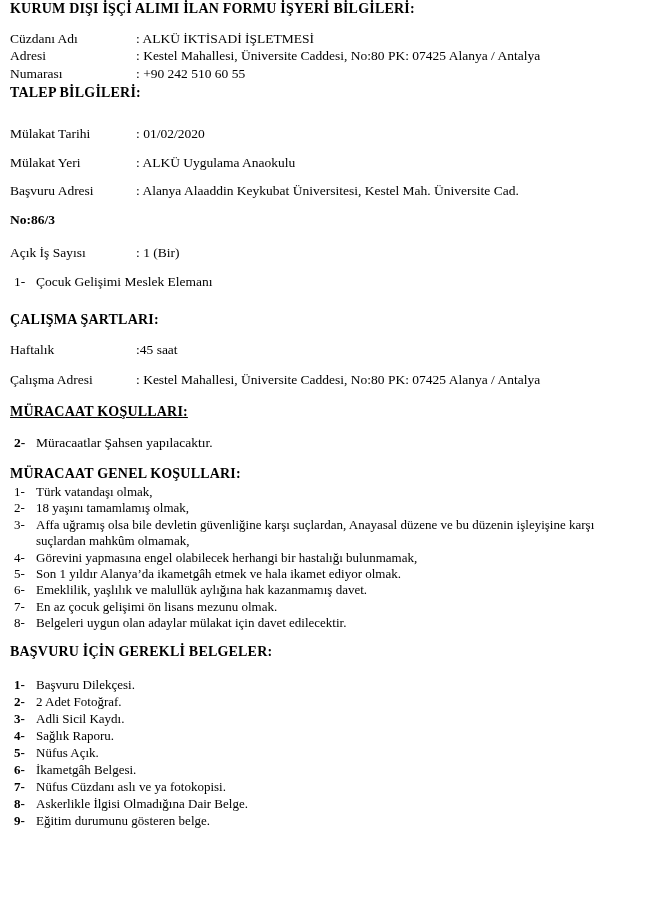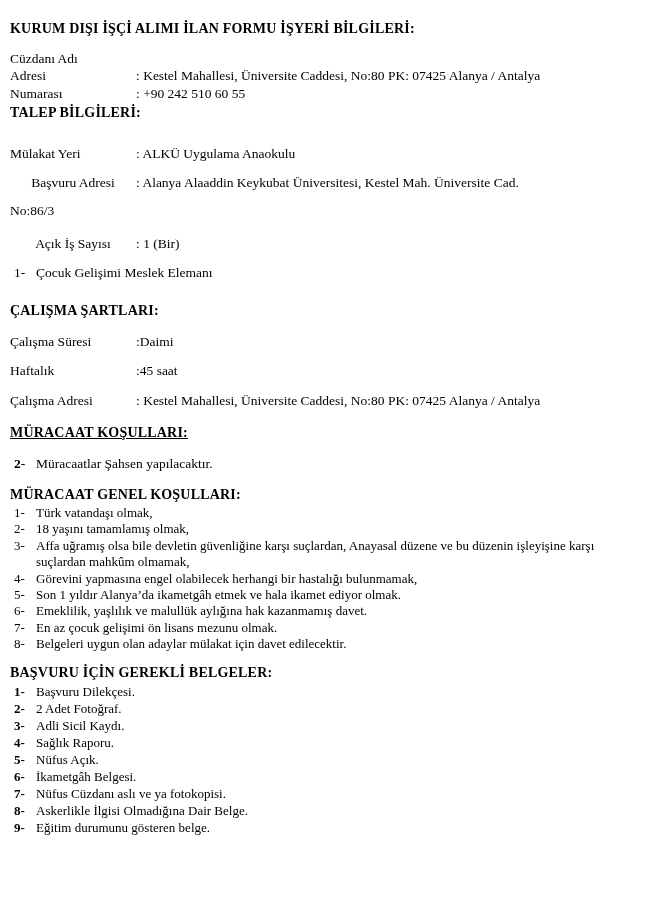--- a/index.html
+++ b/index.html
@@ -6,21 +6,21 @@
     margin: 0;
     padding: 0;
     background: #ffffff;
     color: #000000;
     font-family: "Liberation Serif", serif;
   }
   .page {
     width: 645px;
     height: 897px;
     box-sizing: border-box;
-    padding: 20px 30px 0 10px;
+    padding: 0 30px 0 10px;
     font-size: 13.5px;
     line-height: 1.25;
     overflow: hidden;
   }
   .heading {
     font-weight: bold;
     font-size: 14px;
     letter-spacing: 0.2px;
   }
   .title { margin-bottom: 13px; }
@@ -32,55 +32,60 @@
   .talep .frow { margin-bottom: 12px; }
   
   .li { display: flex; align-items: flex-start; }
   .li .num { width: 26px; flex: 0 0 26px; padding-left: 4px; box-sizing: border-box; }
   .li .txt { flex: 1 1 auto; }
   .bold { font-weight: bold; }
   .list-genel .li { line-height: 16.4px; font-size: 13px; }
   .list-belgeler .li { line-height: 17px; font-size: 13px; }
   
   .sec-talep-heading { margin-bottom: 24px; }
-  .row-basvuru-adresi { margin-top: 10px; text-align: center; }
-  .addr-cont { margin: 6px 0 16px 0; }
-  .row-acik-is { margin-bottom: 13px; text-align: center; }
+  .row-basvuru-adresi { margin-top: 10px; }
+  .addr-cont { margin: 6px 0 16px 0; font-weight: bold; }
+  .row-acik-is { margin-bottom: 13px; }
   .row-position { margin-bottom: 20px; }
   .sec-calisma-heading { margin: 13px 0 14px 0; }
   .calisma .frow { margin-bottom: 13px; }
   .sec-muracaat-heading { margin: 14px 0 14px 0; text-decoration: underline; }
   .row-muracaat-item { margin-bottom: 13px; }
   .sec-genel-heading { margin-bottom: 2px; }
   .sec-belgeler { margin-top: 11px; }
-  .sec-belgeler .heading { margin-bottom: 2px; }
+  .sec-belgeler .heading { margin-bottom: 16px; }
 </style>
 </head>
 <body>
 
 <div class="page">
 
   <div class="heading title">KURUM DIŞI İŞÇİ ALIMI İLAN FORMU İŞYERİ BİLGİLERİ:</div>
 
   <div class="tight">
     <div class="frow">
       <span class="flabel">Cüzdanı Adı</span>
+      <span class="fvalue">: ALKÜ İKTİSADİ İŞLETMESİ</span>
     </div>
     <div class="frow">
       <span class="flabel">Adresi</span>
       <span class="fvalue">: Kestel Mahallesi, Üniversite Caddesi, No:80 PK: 07425 Alanya / Antalya</span>
     </div>
     <div class="frow">
       <span class="flabel">Numarası</span>
       <span class="fvalue">: +90 242 510 60 55</span>
     </div>
   </div>
 
   <div class="talep">
     <div class="heading sec-talep-heading">TALEP BİLGİLERİ:</div>
+    <div class="frow">
+      <span class="flabel">Mülakat Tarihi</span>
+      <span class="fvalue">: 01/02/2020</span>
+    </div>
     <div class="frow">
       <span class="flabel">Mülakat Yeri</span>
       <span class="fvalue">: ALKÜ Uygulama Anaokulu</span>
     </div>
     <div class="frow row-basvuru-adresi">
       <span class="flabel">Başvuru Adresi</span>
       <span class="fvalue">: Alanya Alaaddin Keykubat Üniversitesi, Kestel Mah. Üniversite Cad.</span>
     </div>
     <div class="addr-cont">No:86/3</div>
     <div class="frow row-acik-is">
@@ -88,24 +93,20 @@
       <span class="fvalue">: 1 (Bir)</span>
     </div>
     <div class="li row-position">
       <span class="num">1-</span>
       <span class="txt">Çocuk Gelişimi Meslek Elemanı</span>
     </div>
   </div>
 
   <div class="calisma">
     <div class="heading sec-calisma-heading">ÇALIŞMA ŞARTLARI:</div>
-    <div class="frow">
-      <span class="flabel">Çalışma Süresi</span>
-      <span class="fvalue">:Daimi</span>
-    </div>
     <div class="frow">
       <span class="flabel">Haftalık</span>
       <span class="fvalue">:45 saat</span>
     </div>
     <div class="frow">
       <span class="flabel">Çalışma Adresi</span>
       <span class="fvalue">: Kestel Mahallesi, Üniversite Caddesi, No:80 PK: 07425 Alanya / Antalya</span>
     </div>
   </div>
 

